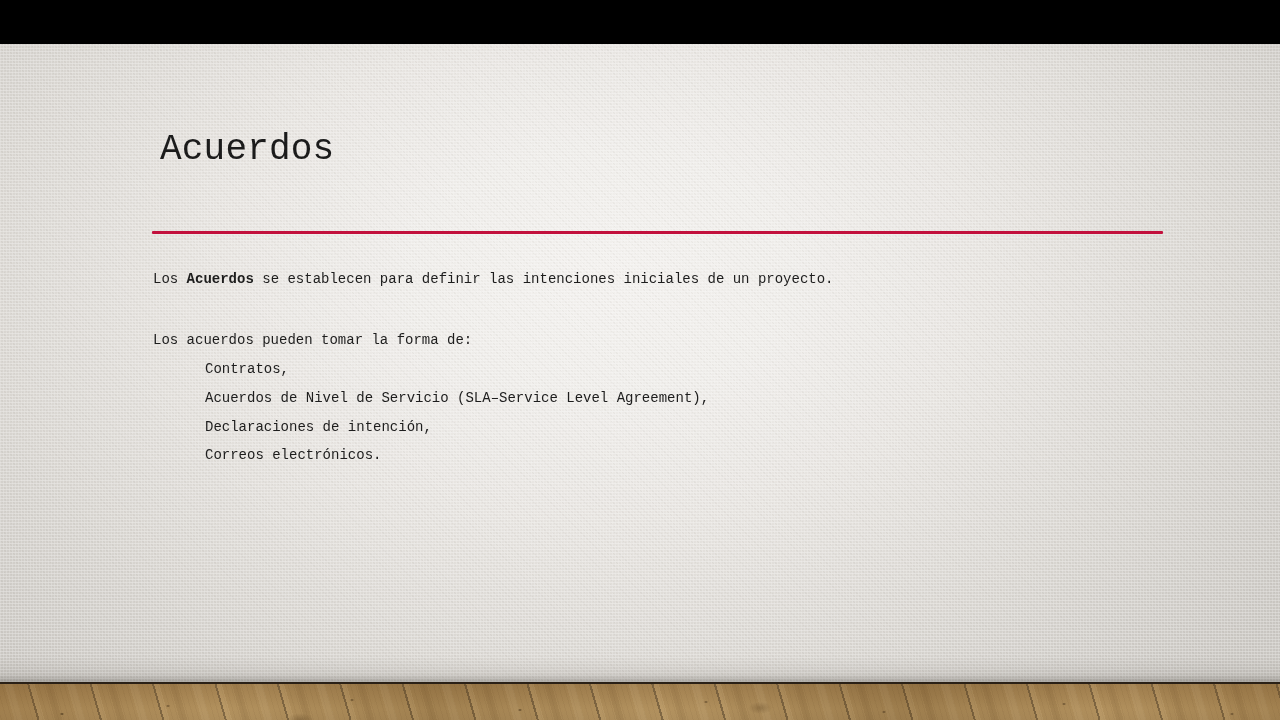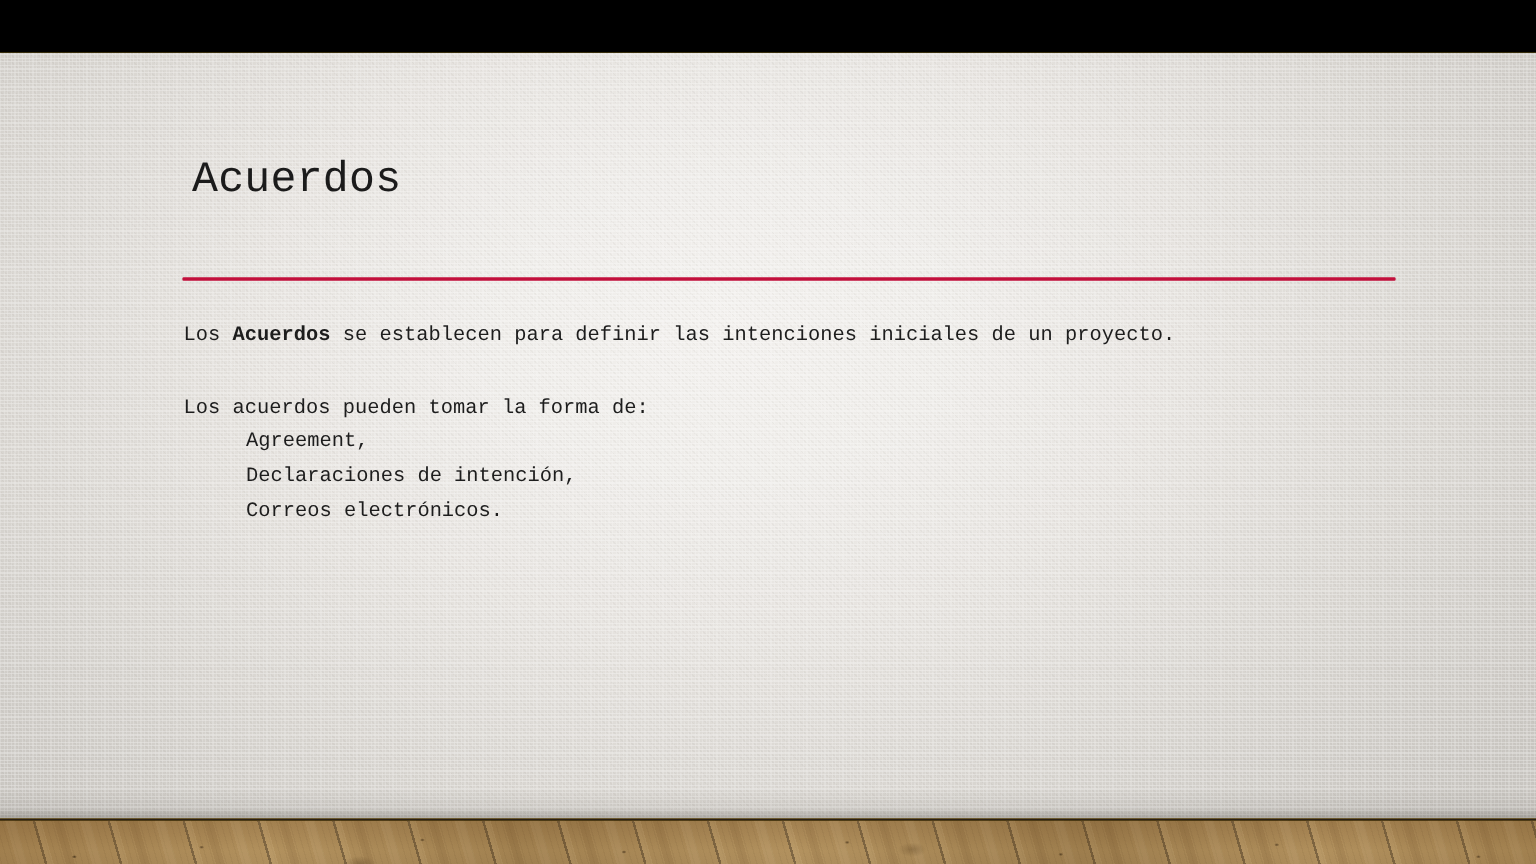--- a/index.html
+++ b/index.html
@@ -151,21 +151,21 @@
     width: 1011px;
     height: 3px;
     background: #c2103c;
     border-radius: 1px;
   }
   .body {
     position: absolute;
     left: 153px;
     top: 221px;
     width: 1030px;
-    font-size: 17px;
+    font-size: 14px;
     color: #1d1d1d;
     line-height: 29px;
   }
   .para {
     margin: 0;
     white-space: pre-wrap;
   }
   .para strong { font-weight: 700; }
   .spacer { height: 32px; }
   .spacer-small { height: 31px; }
@@ -199,21 +199,22 @@
 
   <div class="body">
 
     <p class="para"><span>Los </span><strong>Acuerdos</strong><span> se establecen para definir las intenciones iniciales de un proyecto.</span></p>
 
     <div class="spacer"></div>
 
     <p class="para">Los acuerdos pueden tomar la forma de:</p>
 
     <ul class="list">
-      <li>Agreement,</li>
+      <li>Contratos,</li>
+      <li>Acuerdos de Nivel de Servicio (SLA–Service Level Agreement),</li>
       <li>Declaraciones de intención,</li>
       <li>Correos electrónicos.</li>
     </ul>
 
     <div class="spacer-small"></div>
 
 
   </div>
 
 </div>

